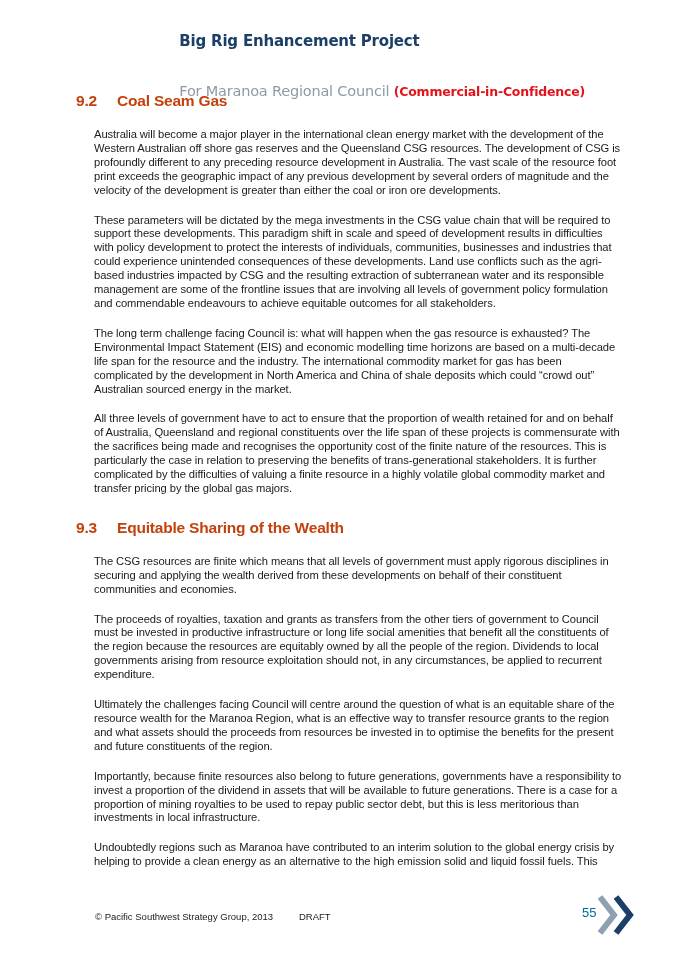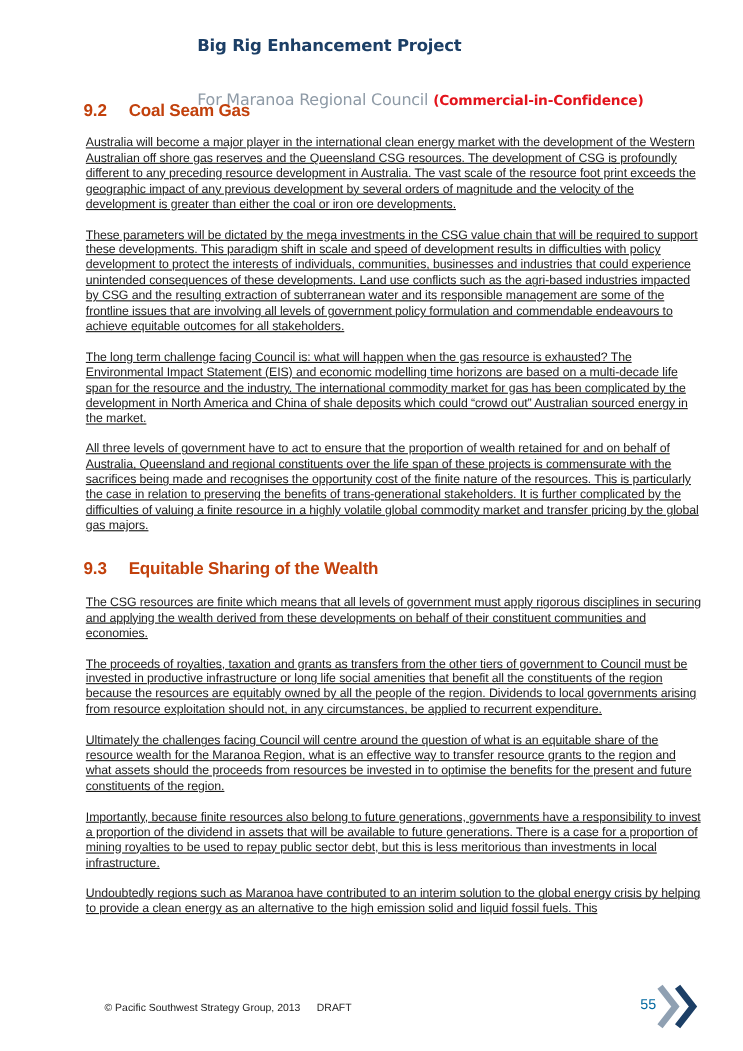--- a/index.html
+++ b/index.html
@@ -21,28 +21,28 @@
     .header-conf { color: #e3131b; font-weight: bold; font-size: 12.5px; }
     .content { position: absolute; left: 78px; top: 90px; width: 560px; }
     .section-heading {
       font-family: Liberation Sans, sans-serif;
       font-size: 15.5px; font-weight: bold; color: #c2410c;
       margin: 0; line-height: 22px; position: relative; left: -2px;
       letter-spacing: -0.2px;
     }
     .section-num { display: inline-block; width: 41px; }
     .para {
-      font-size: 11.2px; line-height: 13.9px; margin: 0;
-      letter-spacing: -0.08px; color: #1a1a1a; text-decoration: underline;
+      font-size: 11.2px; line-height: 13.9px; margin: 16px;
+      letter-spacing: -0.08px; color: #1a1a1a;
     }
     .sec1-h { margin-bottom: 12px; }
     .p-gap { margin-top: 14px; }
     .sec2-h { margin-top: 21px; margin-bottom: 13px; }
     .footer { position: absolute; left: 95px; top: 911px; font-size: 9.5px; color: #1a1a1a; }
-    .footer-draft { position: absolute; left: 193px; top: 0; white-space: nowrap; }
+    .footer-draft { position: absolute; left: 204px; top: 0; white-space: nowrap; }
     .footer-copy { white-space: nowrap; }
     .page-num { position: absolute; left: 582px; top: 905px; font-size: 13px; color: #0369a1; }
     .chevrons { position: absolute; left: 596px; top: 893px; width: 40px; height: 44px; }
   </style>
 </head>
 <body>
 
 <div class="header">
   <div class="header-title">Big Rig Enhancement Project</div>
   <div class="header-sub">

